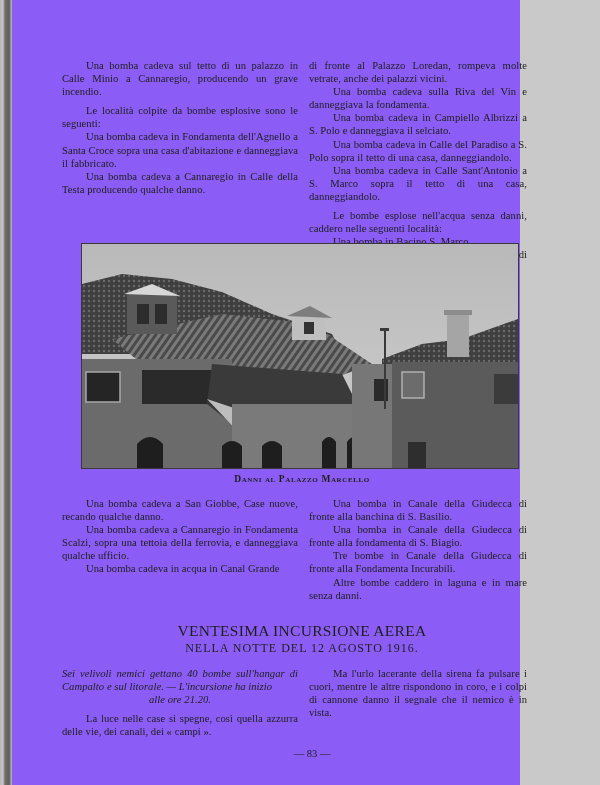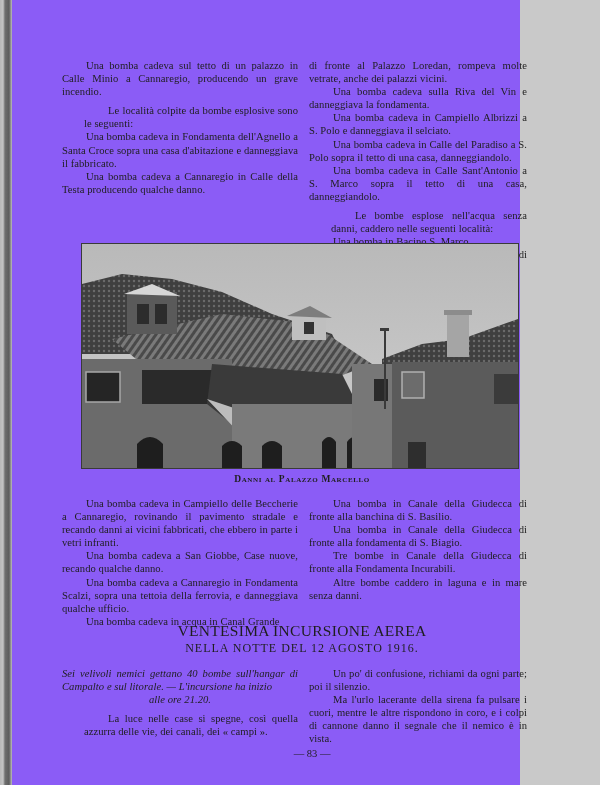--- a/index.html
+++ b/index.html
@@ -19,21 +19,21 @@
       background: #8b5cf6;
     }
     .col {
       position: absolute;
       font-size: 10.6px;
       line-height: 13.1px;
       text-align: justify;
       letter-spacing: 0.05px;
     }
     .col p { margin: 0; text-indent: 24px; }
-    .col p.gap { margin-top: 6px; margin-left: 22px; }
+    .col p.gap { margin-top: 6px; }
     .col p.noind { text-indent: 0; }
     #col-top-left  { left: 50px;  top: 59px;  width: 236px; }
     #col-top-right { left: 297px; top: 59px;  width: 218px; }
     #col-mid-left  { left: 50px;  top: 497px; width: 236px; }
     #col-mid-right { left: 297px; top: 497px; width: 218px; }
     #col-bot-left  { left: 50px;  top: 667px; width: 236px; }
     #col-bot-right { left: 297px; top: 667px; width: 218px; }
 
     .photo {
       position: absolute; left: 69px; top: 243px; width: 436px; height: 224px;
@@ -148,21 +148,20 @@
       <rect x="326" y="198" width="18" height="26" fill="#2e2e2e"></rect>
 
       <rect x="302" y="85" width="2" height="80" fill="#3a3a3a"></rect>
       <rect x="298" y="84" width="9" height="3" fill="#3a3a3a"></rect>
     </svg>
   </div>
 
   <div class="caption">Danni al Palazzo Marcello</div>
 
   <div class="col" id="col-mid-left">
-    <p>Una bomba cadeva in Campiello delle Beccherie a Cannaregio, rovinando il pavimento stradale e recando danni ai vicini fabbricati, che ebbero in parte i vetri infranti.</p>
     <p>Una bomba cadeva a San Giobbe, Case nuove, recando qualche danno.</p>
     <p>Una bomba cadeva a Cannaregio in Fondamenta Scalzi, sopra una tettoia della ferrovia, e danneggiava qualche ufficio.</p>
     <p>Una bomba cadeva in acqua in Canal Grande</p>
   </div>
 
   <div class="col" id="col-mid-right">
     <p>Una bomba in Canale della Giudecca di fronte alla banchina di S. Basilio.</p>
     <p>Una bomba in Canale della Giudecca di fronte alla fondamenta di S. Biagio.</p>
     <p>Tre bombe in Canale della Giudecca di fronte alla Fondamenta Incurabili.</p>
     <p>Altre bombe caddero in laguna e in mare senza danni.</p>
@@ -171,18 +170,17 @@
   <div class="heading">VENTESIMA INCURSIONE AEREA</div>
   <div class="subheading">NELLA NOTTE DEL 12 AGOSTO 1916.</div>
 
   <div class="col" id="col-bot-left">
     <p class="lede">Sei velivoli nemici gettano 40 bombe sull'hangar di Campalto e sul litorale. — L'incursione ha inizio</p>
     <p class="lede-end">alle ore 21.20.</p>
     <p class="gap">La luce nelle case si spegne, così quella azzurra delle vie, dei canali, dei « campi ».</p>
   </div>
 
   <div class="col" id="col-bot-right">
-    <p>Un po' di confusione, richiami da ogni parte; poi il silenzio.</p>
     <p>Ma l'urlo lacerante della sirena fa pulsare i cuori, mentre le altre rispondono in coro, e i colpi di cannone danno il segnale che il nemico è in vista.</p>
   </div>
 
   <div class="page-number">— 83 —</div>
 </div>
 
 </body></html>

